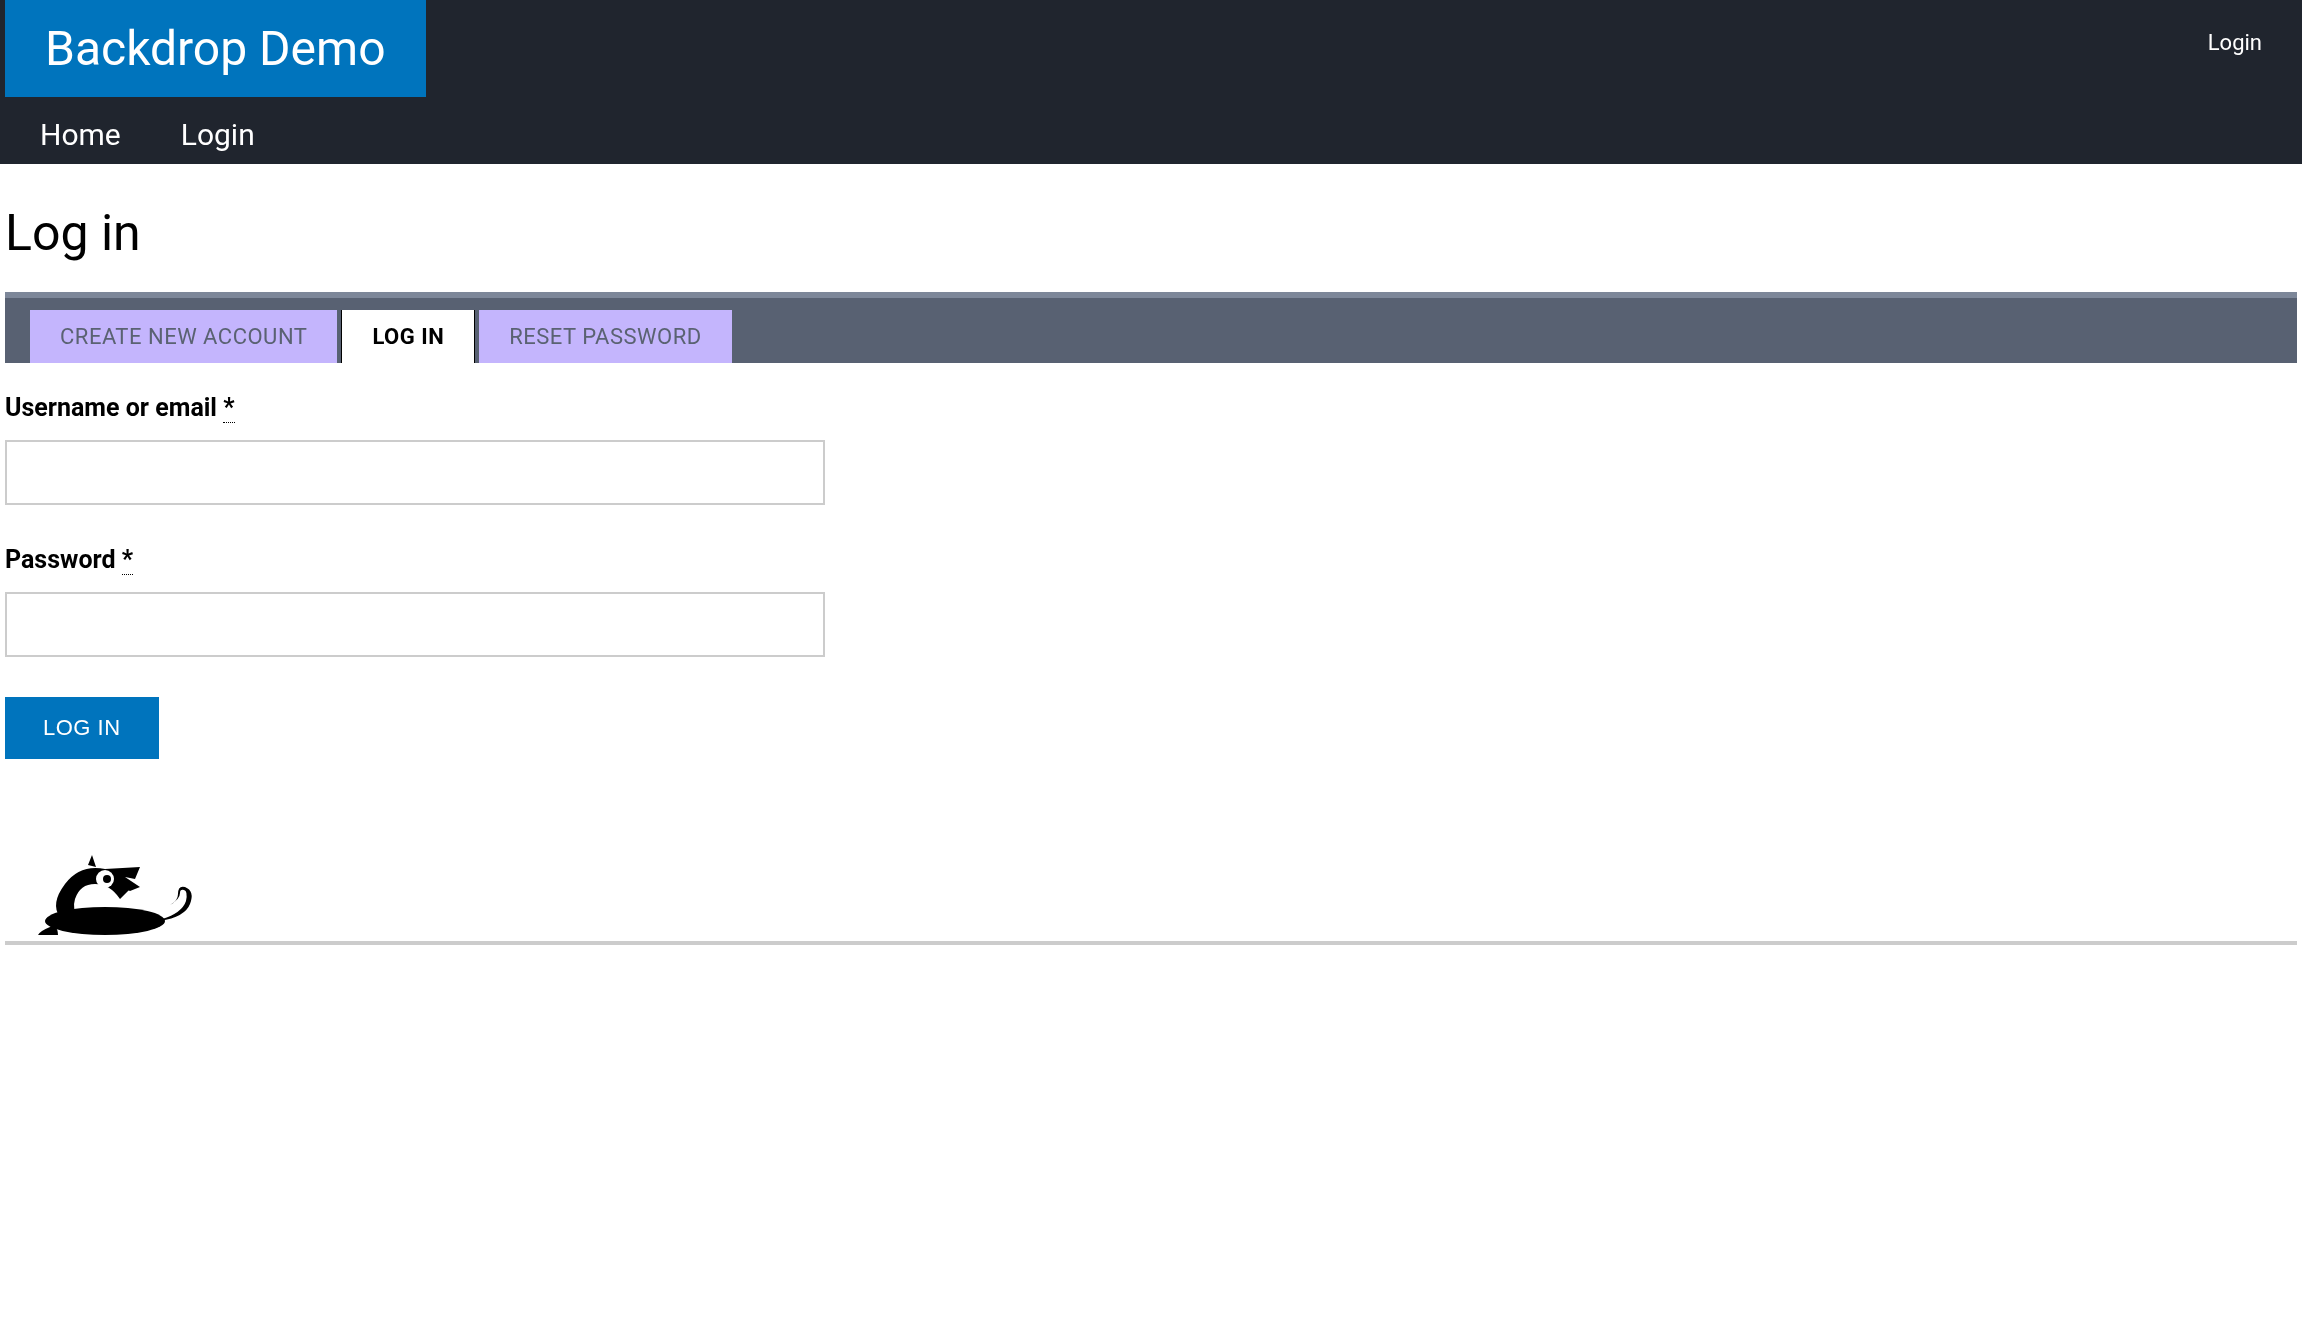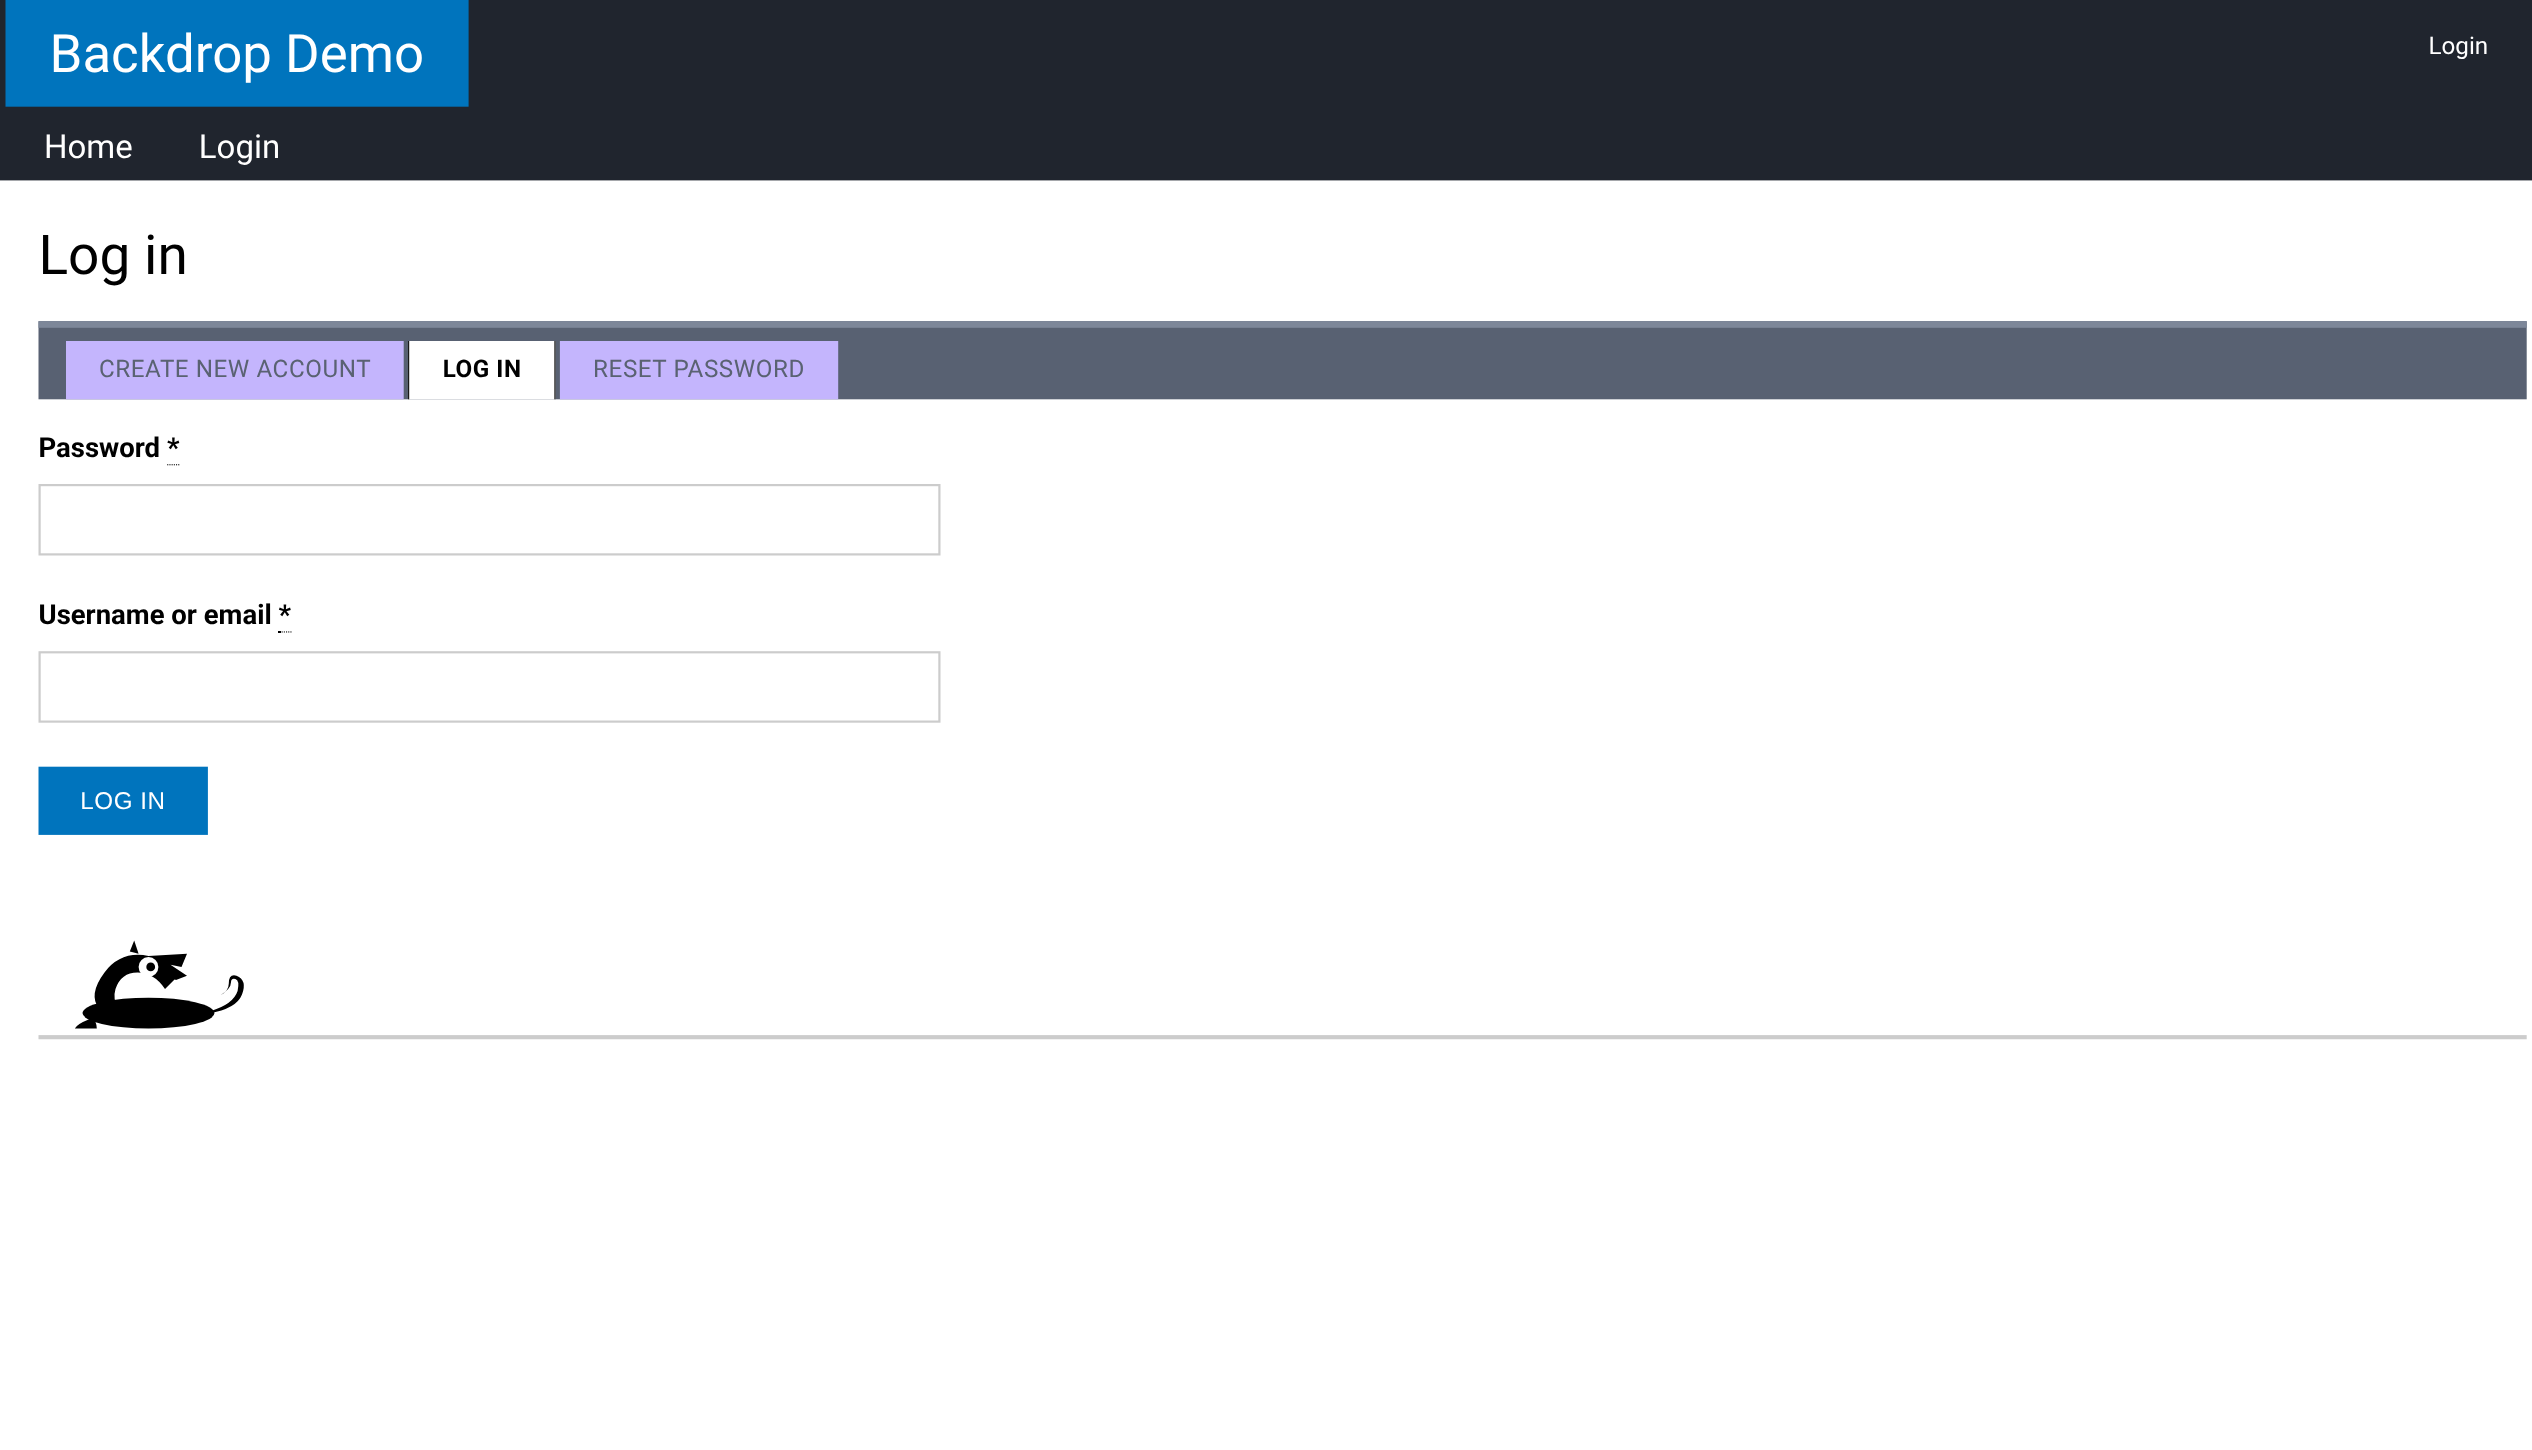--- a/index.html
+++ b/index.html
@@ -42,21 +42,20 @@
       padding: 20px 40px 12px 40px;
       gap: 60px;
     }
     .nav-item {
       color: #ffffff;
       font-size: 30px;
       cursor: pointer;
     }
     .content {
       padding: 0 5px;
-      margin-left: 30px;
     }
     .page-title {
       font-size: 50px;
       font-weight: 400;
       margin: 40px 0 30px 0;
     }
     .tabs-container {
       background: #586172;
       border-top: 6px solid #7d8799;
       padding: 12px 0 0 25px;
@@ -138,30 +137,30 @@
 
   <div class="tabs-container">
     <div class="tab">CREATE NEW ACCOUNT</div>
     <div class="tab active">LOG IN</div>
     <div class="tab">RESET PASSWORD</div>
   </div>
 
   <div class="form-section">
     <div class="form-group">
       <label class="form-label">
-        <span>Password </span><span class="required-star">*</span>
+        <span>Username or email </span><span class="required-star">*</span>
       </label>
-      <input type="password" class="form-input" value="" style="">
+      <input type="text" class="form-input" value="" style="">
     </div>
 
     <div class="form-group">
       <label class="form-label">
-        <span>Username or email </span><span class="required-star">*</span>
+        <span>Password </span><span class="required-star">*</span>
       </label>
-      <input type="text" class="form-input" value="" style="">
+      <input type="password" class="form-input" value="" style="">
     </div>
 
     <button class="submit-button">LOG IN</button>
   </div>
 
   <div class="footer">
     <div class="footer-logo">
       <svg width="175" height="88" viewBox="0 0 175 88">
         <g fill="#000000">
 

